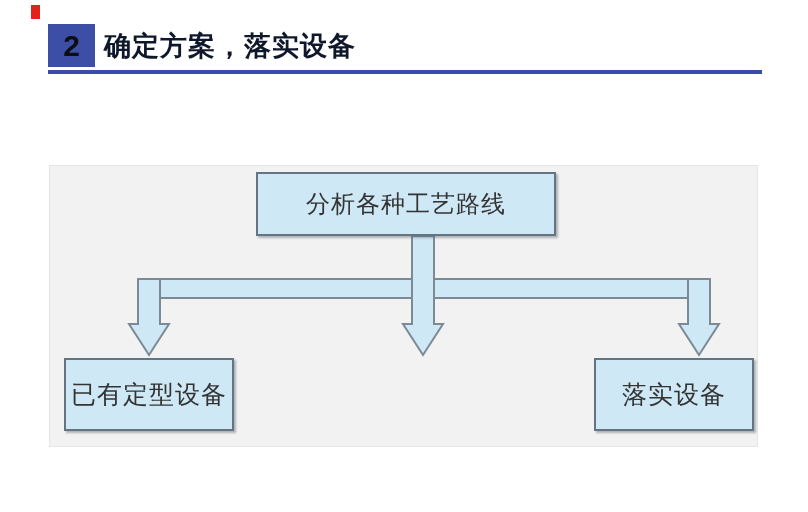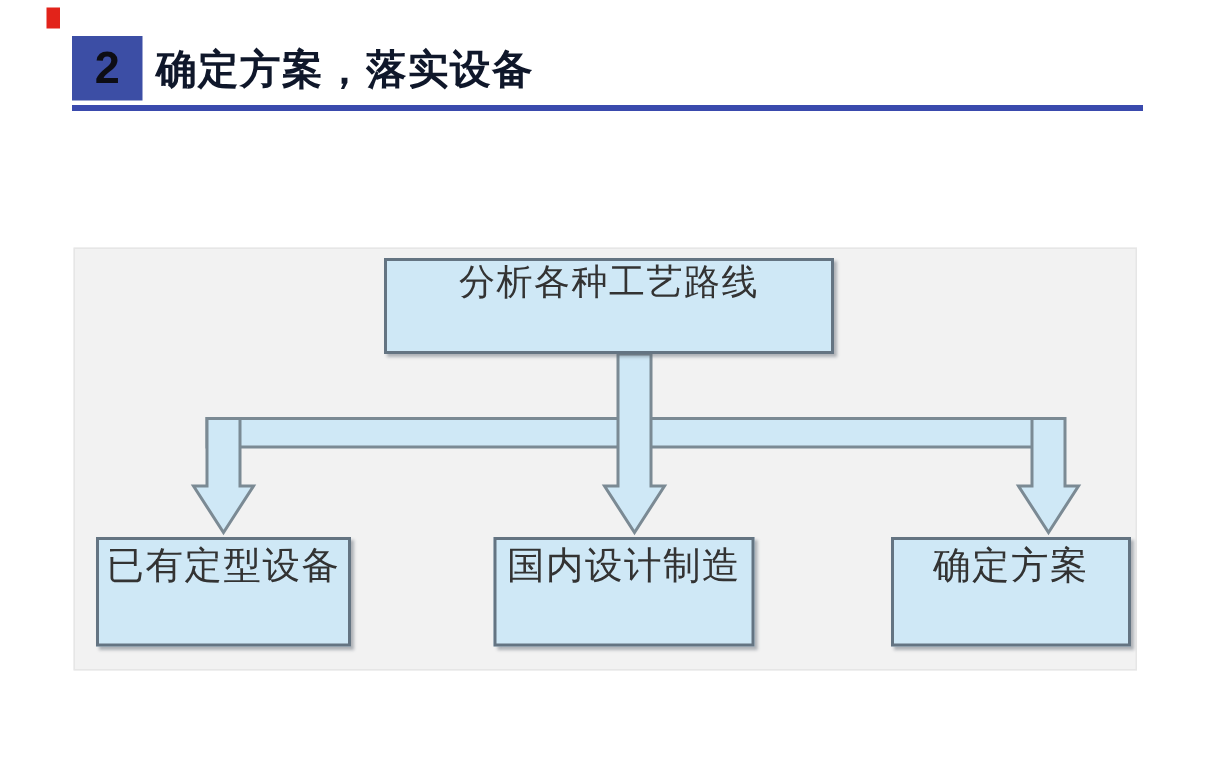--- a/index.html
+++ b/index.html
@@ -13,21 +13,21 @@
   .num-badge span{color:#0d0d14;font-size:30px;font-weight:700;line-height:1;}
   .page-title{position:absolute;left:104px;top:28px;height:36px;display:flex;align-items:center;
               color:#0f172a;font-size:27px;font-weight:700;letter-spacing:1px;white-space:nowrap;}
   .header-rule{position:absolute;left:48px;top:70px;width:714px;height:4px;background:#3a4aad;}
 
   
   .panel{position:absolute;left:49px;top:165px;width:709px;height:282px;
          background:#f2f2f2;border:1px solid #e6e6e6;box-sizing:border-box;}
 
   .flow-box{position:absolute;box-sizing:border-box;background:#cfe8f6;border:2px solid #647482;
-            display:flex;flex-direction:column;align-items:center;
+            display:flex;flex-direction:row;align-items:center;justify-content:center;
             font-family:"Liberation Serif","DejaVu Serif",serif;color:#333333;
             box-shadow:2px 2px 2px rgba(90,100,110,0.45);}
   .root-box{left:206px;top:6px;width:300px;height:64px;font-size:24px;line-height:31px;
             letter-spacing:1px;}
   .branch-box{font-size:25px;letter-spacing:1px;}
   .branch-left{left:14px;top:192px;width:170px;height:73px;}
   .branch-mid{left:279px;top:192px;width:174px;height:73px;}
   .branch-right{left:544px;top:192px;width:160px;height:73px;}
 
   .arrow-layer{position:absolute;left:0;top:0;width:709px;height:282px;}
@@ -57,21 +57,18 @@
       <path d="M362 70 L384 70 L384 158 L393 158 L373 189 L353 158 L362 158 Z" fill="#cfe8f6" stroke="#7b8a94" stroke-width="2"></path>
     </svg>
 
     <div class="flow-box root-box">
       <span>分析各种工艺路线</span>
     </div>
 
     <div class="flow-box branch-box branch-left">
       <span>已有定型设备</span>
     </div>
-    <div class="flow-box branch-box branch-mid">
-      <span>国内设计制造</span>
-    </div>
     <div class="flow-box branch-box branch-right">
-      <span>确定方案</span>
+      <span>落实设备</span>
     </div>
 
   </div>
 </div>
 
 </body></html>

